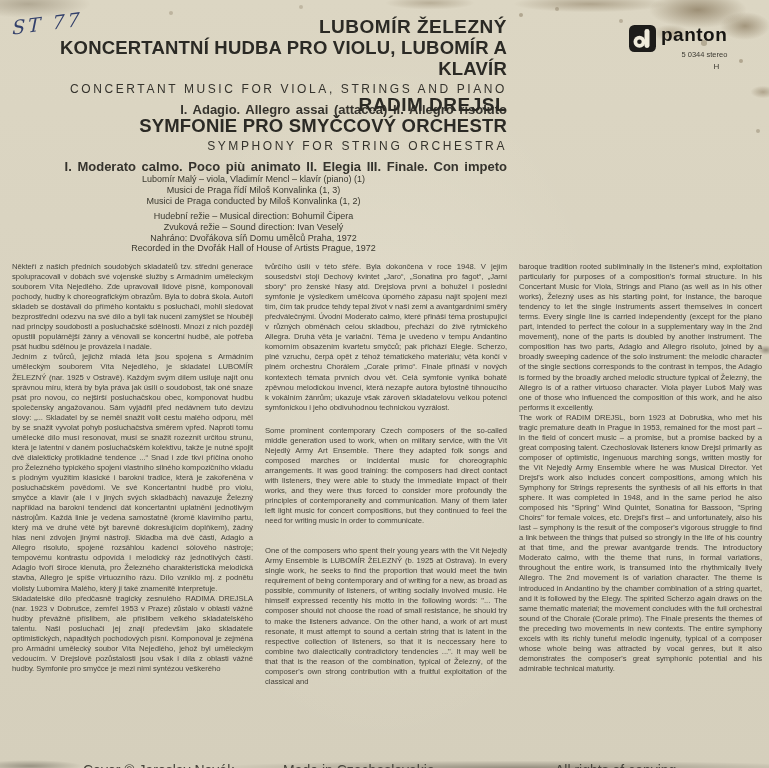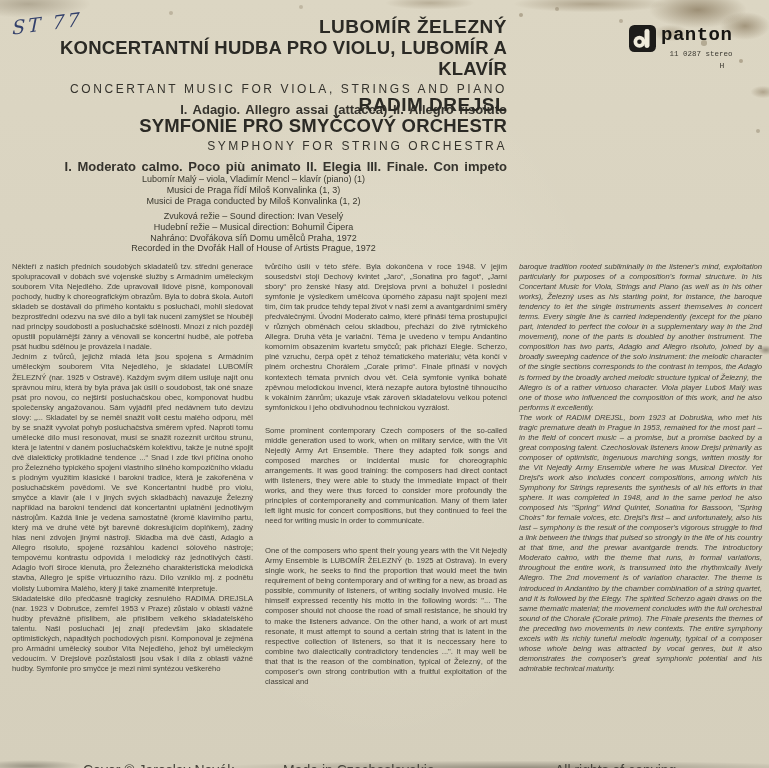--- a/index.html
+++ b/index.html
@@ -32,40 +32,40 @@
       170px 12px 0 1px rgba(80,60,30,.22), 300px 6px 0 1px rgba(80,60,30,.20),
       757px 130px 0 1px rgba(80,60,30,.25);}
   .annotation{
     position:absolute;left:12px;top:12px;
     font-family:"DejaVu Serif", serif;font-style:italic;
     font-size:19px;letter-spacing:3px;color:#33406b;
     transform:rotate(-7deg) skewX(-8deg);
   }
   .brand{position:absolute;left:629px;top:25px;display:flex;align-items:flex-start;}
   .brand .logo{display:block;}
-  .brandtext{margin-left:5px;text-align:right;font-family:Liberation Mono, monospace;}
+  .brandtext{margin-left:5px;text-align:right;}
   .brandname{font-size:19px;font-weight:bold;letter-spacing:.5px;color:#161512;line-height:20px;text-align:left;}
   .catalog{font-size:7.5px;color:#3c3a32;margin-top:5px;}
   .side{font-size:8px;color:#3c3a32;margin-top:3px;padding-right:8px;}
   .topmatter{position:absolute;left:0;width:507px;text-align:right;color:#2b2a25;}
   .work1{top:16px;}
   .work2{top:94px;}
   .composer{font-size:19px;font-weight:bold;line-height:21px;letter-spacing:.5px;}
   .title-cs{font-size:18.5px;font-weight:bold;line-height:21px;letter-spacing:.2px;}
   .title-en{font-size:12px;line-height:15px;letter-spacing:2.6px;margin-top:3px;color:#35332d;}
   .movements{font-size:13px;font-weight:bold;line-height:12px;margin-top:7px;word-spacing:2px;color:#35332d;}
   .credits{position:absolute;left:0;width:507px;text-align:center;color:#3a382f;}
   .performers{top:174px;font-size:9px;line-height:11px;}
   .production{top:211px;font-size:9px;line-height:10.8px;}
   .col{position:absolute;top:262px;text-align:justify;color:#45433b;
     font-size:7.7px;line-height:10.05px;letter-spacing:-0.05px;}
   .col p{margin:0;}
   .col1{left:12px;width:241px;}
   .col2{left:265px;width:242px;}
-  .col3{left:519px;width:243px;font-style:italic;}
+  .col3{left:519px;width:243px;}
   .col2 p.gap-lg{margin-top:13px;}
   .col2 p.gap-sm{margin-top:20px;}
   .footer{position:absolute;top:765px;font-size:14px;line-height:11px;color:#45433a;text-align:left;}
   .footer-left{right:516px;width:170px;}
   .footer-center{right:256px;width:230px;}
   .footer-right{right:34px;width:180px;}
 </style>
 </head>
 <body>
 
@@ -76,21 +76,21 @@
 
   <div class="brand">
     <svg class="logo" width="27" height="27" viewBox="0 0 30 30">
       <rect x="0" y="0" width="30" height="30" rx="6" fill="#1d1c1a"></rect>
       <rect x="17.2" y="4.5" width="5.6" height="21" rx="2.6" fill="#efebdb"></rect>
       <circle cx="11.6" cy="18.6" r="6.6" fill="#efebdb"></circle>
       <circle cx="11.6" cy="18.6" r="2.5" fill="#1d1c1a"></circle>
     </svg>
     <div class="brandtext">
       <div class="brandname">panton</div>
-      <div class="catalog">11 0287 stereo</div>
+      <div class="catalog">5 0344 stereo</div>
       <div class="side">H</div>
     </div>
   </div>
 
   <div class="topmatter work1">
     <div class="composer">LUBOMÍR ŽELEZNÝ</div>
     <div class="title-cs">KONCERTANTNÍ HUDBA PRO VIOLU, LUBOMÍR A KLAVÍR</div>
     <div class="title-en">CONCERTANT MUSIC FOR VIOLA, STRINGS AND PIANO</div>
     <div class="movements">I. Adagio. Allegro assai (attacca) II. Allegro risoluto</div>
   </div>
@@ -102,22 +102,22 @@
     <div class="movements">I. Moderato calmo. Poco più animato II. Elegia III. Finale. Con impeto</div>
   </div>
 
   <div class="credits performers">
     <div>Lubomír Malý – viola, Vladimír Mencl – klavír (piano) (1)</div>
     <div>Musici de Praga řídí Miloš Konvalinka (1, 3)</div>
     <div>Musici de Praga conducted by Miloš Konvalinka (1, 2)</div>
   </div>
 
   <div class="credits production">
+    <div>Hudební režie – Musical direction: Bohumil Čipera</div>
     <div>Zvuková režie – Sound direction: Ivan Veselý</div>
-    <div>Hudební režie – Musical direction: Bohumil Čipera</div>
     <div>Nahráno: Dvořákova síň Domu umělců Praha, 1972</div>
     <div>Recorded in the Dvořák Hall of House of Artists Prague, 1972</div>
   </div>
 
   <div class="col col1">
     <p>Někteří z našich předních soudobých skladatelů tzv. střední generace spolupracovali v dobách své vojenské služby s Armádním uměleckým souborem Víta Nejedlého. Zde upravovali lidové písně, komponovali pochody, hudby k choreografickým obrazům. Byla to dobrá škola. Autoři skladeb se dostávali do přímého kontaktu s posluchači, mohli sledovat bezprostřední odezvu na své dílo a byli tak nuceni zamýšlet se hlouběji nad principy soudobosti a posluchačské sdělnosti. Mnozí z nich později opustili populárnější žánry a věnovali se koncertní hudbě, ale potřeba psát hudbu sdělnou je provázela i nadále.</p>
     <p>Jedním z tvůrců, jejichž mladá léta jsou spojena s Armádním uměleckým souborem Víta Nejedlého, je skladatel LUBOMÍR ŽELEZNÝ (nar. 1925 v Ostravě). Každým svým dílem usiluje najít onu správnou míru, která by byla práva jak úsilí o soudobost, tak oné snaze psát pro novou, co nejširší posluchačskou obec, komponovat hudbu společensky angažovanou. Sám vyjádřil před nedávnem tuto devizu slovy: „... Skladatel by se neměl snažit volit cestu malého odporu, měl by se snažit vyvolat pohyb posluchačstva směrem vpřed. Naproti tomu umělecké dílo musí resonovat, musí se snažit rozeznít určitou strunu, která je latentní v daném posluchačském kolektivu, takže je nutné spojit dvě dialekticky protikladné tendence ...“ Snad i zde tkví příčina onoho pro Železného typického spojení vlastního silného kompozičního vkladu s plodným využitím klasické i barokní tradice, která je zakořeněna v posluchačském povědomí. Ve své Koncertantní hudbě pro violu, smyčce a klavír (ale i v jiných svých skladbách) navazuje Železný například na barokní tendenci dát koncertantní uplatnění jednotlivým nástrojům. Každá linie je vedena samostatně (kromě klavírního partu, který má ve druhé větě být barevně dokreslujícím doplňkem), žádný hlas není zdvojen jinými nástroji. Skladba má dvě části, Adagio a Allegro risoluto, spojené rozsáhlou kadencí sólového nástroje; tempovému kontrastu odpovídá i melodický ráz jednotlivých částí. Adagio tvoří široce klenutá, pro Železného charakteristická melodická stavba, Allegro je spíše virtuozního rázu. Dílo vzniklo mj. z podnětu violisty Lubomíra Malého, který ji také znamenitě interpretuje.</p>
     <p>Skladatelské dílo předčasně tragicky zesnulého RADIMA DREJSLA (nar. 1923 v Dobrušce, zemřel 1953 v Praze) zůstalo v oblasti vážné hudby převážně příslibem, ale příslibem velkého skladatelského talentu. Naši posluchači jej znají především jako skladatele optimistických, nápaditých pochodových písní. Komponoval je zejména pro Armádní umělecký soubor Víta Nejedlého, jehož byl uměleckým vedoucím. V Drejslově pozůstalosti jsou však i díla z oblasti vážné hudby. Symfonie pro smyčce je mezi nimi syntézou veškerého</p>
   </div>
 

